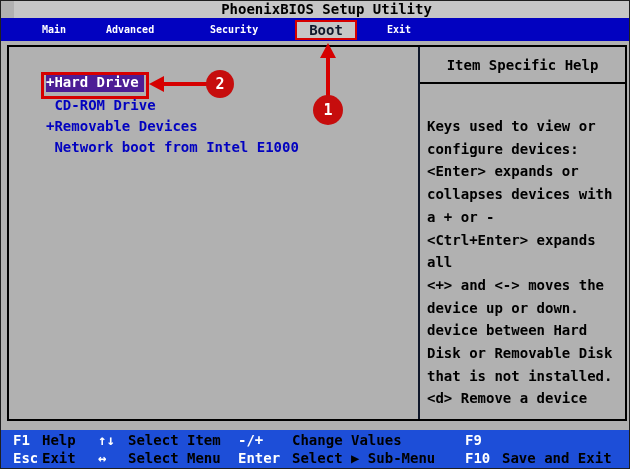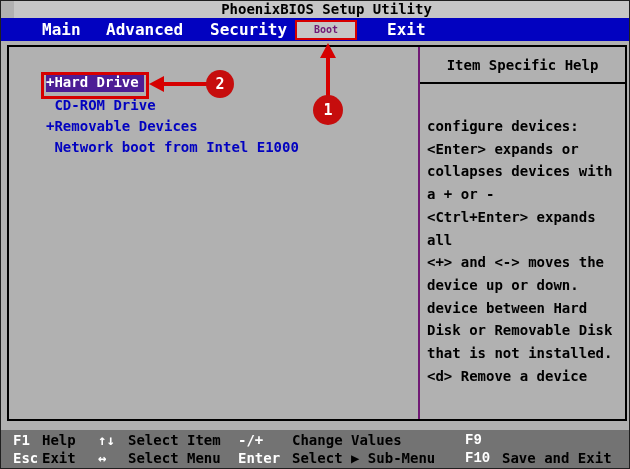--- a/index.html
+++ b/index.html
@@ -11,47 +11,47 @@
     box-shadow: inset 0 0 0 1px #1f1f1f;
   }
   
   .title-bar {
     position:absolute; left:14px; top:1px; right:1px; height:17px;
     background:#c6c6c6; color:#000; text-align:center;
     font-size:14px; line-height:17px; text-indent:10px;
   }
   
   .menu-bar { position:absolute; left:1px; right:1px; top:18px; height:23px; background:#0202c0; }
-  .menu-item { position:absolute; top:0; height:36px; line-height:23px; color:#fff; font-size:16px; cursor:default; }
+  .menu-item { position:absolute; top:0; height:36px; line-height:23px; color:#fff; font-size:10px; cursor:default; }
   .mi-main { left:41px; } .mi-advanced { left:105px; } .mi-security { left:209px; } .mi-exit { left:386px; }
   .boot-red-box {
     position:absolute; left:294px; top:2px; width:62px; height:20px;
     border:2px solid #d60000; background:#c6c6c6;
   }
-  .boot-tab { display:block; width:100%; height:100%; color:#701a75; font-size:10px; line-height:16px; text-align:center; }
+  .boot-tab { display:block; width:100%; height:100%; color:#0f172a; font-size:14px; line-height:16px; text-align:center; }
   
   .main-frame { position:absolute; left:7px; top:45px; width:620px; height:376px; border:2px solid #000; }
   .boot-item { position:absolute; left:37px; height:19px; line-height:16px; font-size:14px; color:#0202c0; white-space:pre; }
   .bi-0 { top:27px; } .bi-1 { top:50px; } .bi-2 { top:71px; } .bi-3 { top:92px; }
   .boot-item.selected { color:#fff; }
   .boot-item.selected .hl { background:#4c1d95; padding:1px 5px 2px 0; }
   
-  .help-panel { position:absolute; right:0; top:0; bottom:0; width:207px; border-left:2px solid #701a75; }
+  .help-panel { position:absolute; right:0; top:0; bottom:0; width:207px; border-left:2px solid #0f172a; }
   .help-header { height:37px; border-bottom:2px solid #000; text-align:center; line-height:37px; font-size:14px; color:#000; }
   .help-body { padding:31px 4px 0 7px; }
   .help-line { font-size:14px; line-height:22.7px; color:#000; white-space:pre; }
   
-  .status-bar { position:absolute; left:1px; right:1px; bottom:1px; height:38px; background:#737373; }
+  .status-bar { position:absolute; left:1px; right:1px; bottom:1px; height:38px; background:#1d4ed8; }
   .sb { position:absolute; font-size:14px; line-height:16px; white-space:pre; }
   .sb-key { color:#fff; } .sb-label { color:#000; }
   .r1 { top:2px; } .r2 { top:20px; }
   .c1k { left:12px; } .c1l { left:41px; }
   .c2k { left:97px; } .c2l { left:127px; }
   .c3k { left:237px; } .c3l { left:291px; }
-  .c4k { left:464px;font-family:Liberation Mono, monospace; } .c4l { left:501px; }
+  .c4k { left:464px; } .c4l { left:501px; }
   
   .anno { position:absolute; }
   .item-red-box { left:41px; top:72px; width:108px; height:27px; border:3px solid #d60000; }
   .circle { border-radius:50%; background:#c60d0d; color:#fff; text-align:center; font-size:15px; }
   .circle-1 { left:313px; top:95px; width:30px; height:30px; line-height:30px; }
   .circle-2 { left:206px; top:70px; width:28px; height:28px; line-height:28px; }
   .arrow1-shaft { left:326px; top:57px; width:4px; height:40px; background:#d60000; }
   .arrow1-head { left:320px; top:43px; width:0; height:0;
     border-left:8px solid transparent; border-right:8px solid transparent; border-bottom:15px solid #d60000; }
   .arrow2-shaft { left:163px; top:82px; width:45px; height:4px; background:#d60000; }
@@ -77,20 +77,21 @@
 
   <div class="main-frame">
     <div class="boot-item bi-0 selected"><span class="hl">+Hard Drive</span></div>
     <div class="boot-item bi-1"> CD-ROM Drive</div>
     <div class="boot-item bi-2">+Removable Devices</div>
     <div class="boot-item bi-3"> Network boot from Intel E1000</div>
 
     <div class="help-panel">
       <div class="help-header">Item Specific Help</div>
       <div class="help-body">
+        <div class="help-line">Keys used to view or</div>
         <div class="help-line">configure devices:</div>
         <div class="help-line">&lt;Enter&gt; expands or</div>
         <div class="help-line">collapses devices with</div>
         <div class="help-line">a + or -</div>
         <div class="help-line">&lt;Ctrl+Enter&gt; expands</div>
         <div class="help-line">all</div>
         <div class="help-line">&lt;+&gt; and &lt;-&gt; moves the</div>
         <div class="help-line">device up or down.</div>
         <div class="help-line">device between Hard</div>
         <div class="help-line">Disk or Removable Disk</div>

